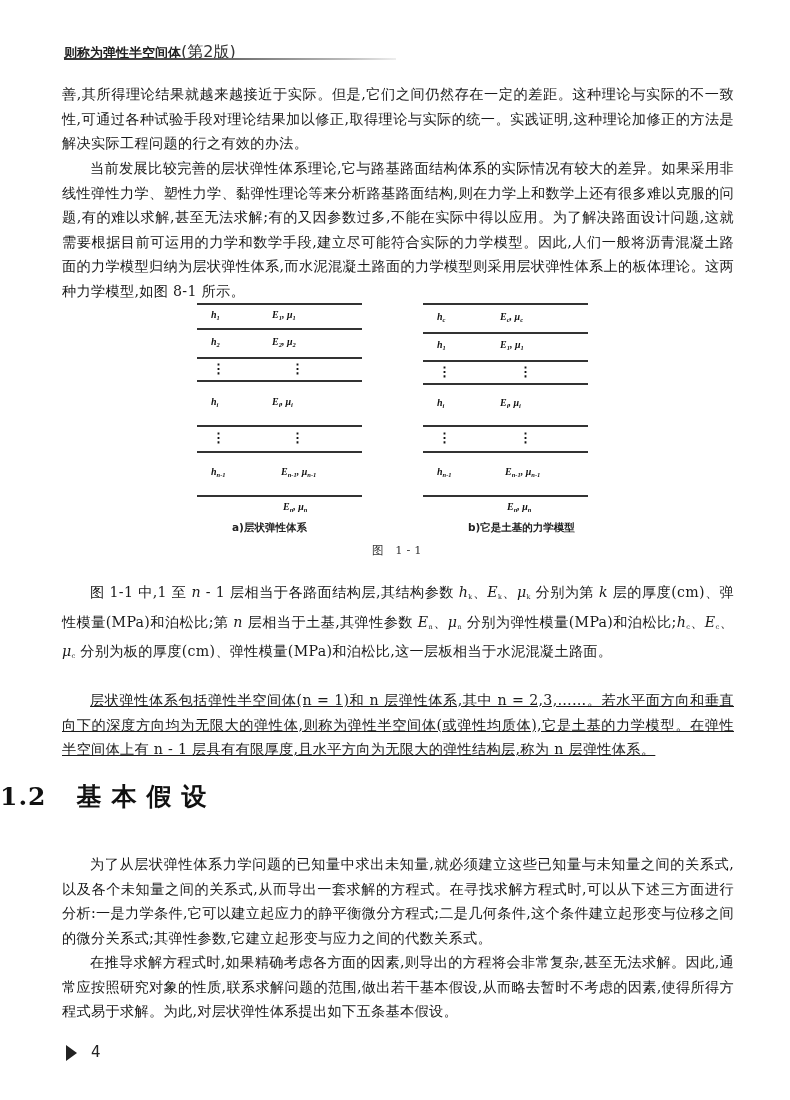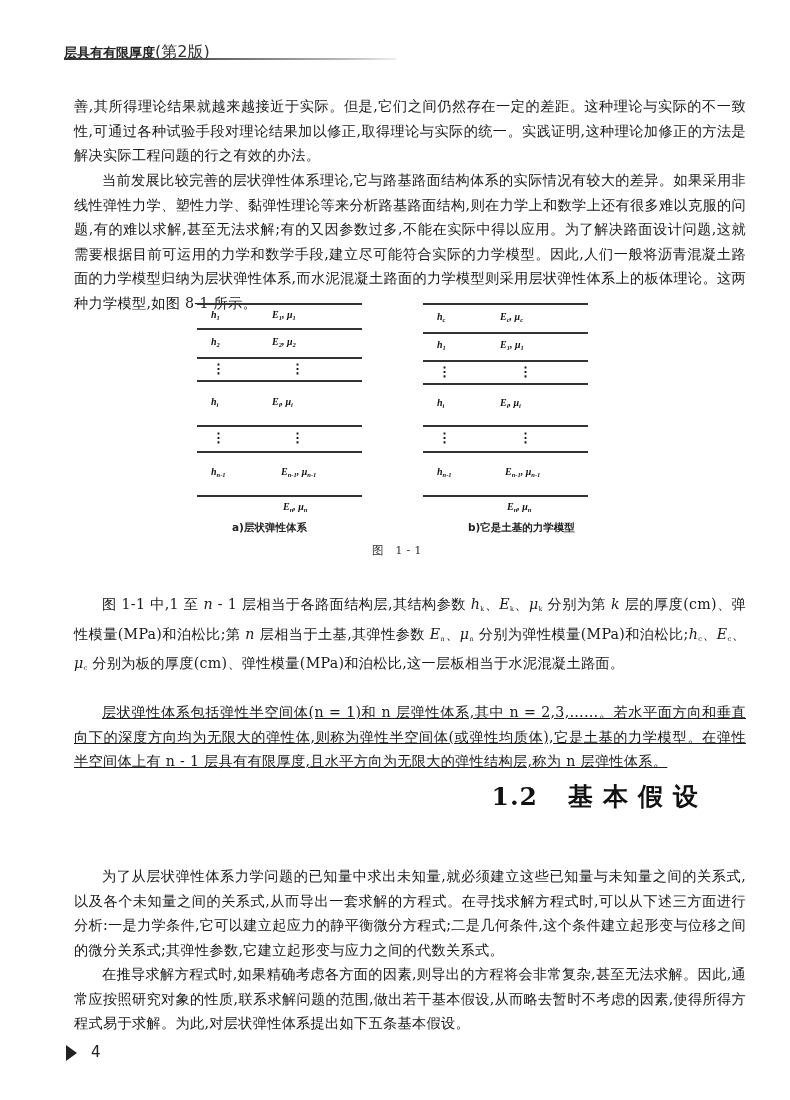--- a/index.html
+++ b/index.html
@@ -15,21 +15,21 @@
       letter-spacing: 0px;
     }
     .running-head .edition { font-weight: normal; font-size: 16px; color: #333; }
     .head-rule {
       position: absolute; left: 64px; top: 58px; width: 332px; height: 2px;
       background: linear-gradient(to right, #333 0%, #555 40%, #bbb 85%, #eee 100%);
     }
     .para {
       position: absolute; left: 58px; width: 672px;
       font-size: 14.2px; line-height: 24.6px; letter-spacing: 0.3px;
-      margin: 16px; text-align: justify;
+      margin: 4px; text-align: justify;
     }
     .para.indent { text-indent: 28px; }
     .fig {
       position: absolute; font-family: "Liberation Serif", "DejaVu Serif", serif;
       font-size: 10px; font-weight: bold; font-style: italic; color: #111;
     }
     .rule { position: absolute; height: 1.5px; background: #333; }
     .cell { position: absolute; white-space: nowrap; }
     .vdots {
       position: absolute; font-style: normal; font-weight: bold; font-size: 10px;
@@ -40,21 +40,21 @@
       font-size: 10.5px; font-weight: bold; font-style: normal; color: #222;
       white-space: nowrap;
       text-align: right;
     }
     .fig-title {
       position: absolute; left: 372px; top: 543px; font-size: 11.5px; color: #333;
       letter-spacing: 4px;
     }
     .section-heading {
       position: absolute; left: 0; width: 708px; top: 780px;
-      text-align: right; font-size: 25px; font-weight: bold; color: #111;
+      text-align: left; font-size: 25px; font-weight: bold; color: #111;
       letter-spacing: 4px;
     }
     .section-heading .num { margin-right: 30px; letter-spacing: 1px; }
     .section-heading .title { letter-spacing: 10px; }
     .page-marker {
       position: absolute; left: 66px; top: 1045px; width: 0; height: 0;
       border-top: 8px solid transparent; border-bottom: 8px solid transparent;
       border-left: 11px solid #222;
     }
     .page-number {
@@ -62,21 +62,21 @@
       font-family: "DejaVu Sans", "Liberation Sans", sans-serif;
       font-size: 15px; color: #222;
     }
     sub { font-size: 6.5px; vertical-align: -2px; }
     i.v { font-style: italic; }
   </style>
 </head>
 <body>
 
 <div class="running-head">
-  <span>层具有有限厚度</span><span class="edition">(第2版)</span>
+  <span>则称为弹性半空间体</span><span class="edition">(第2版)</span>
 </div>
 <div class="head-rule"></div>
 
 <p class="para" style="top:78px;">善,其所得理论结果就越来越接近于实际。但是,它们之间仍然存在一定的差距。这种理论与实际的不一致性,可通过各种试验手段对理论结果加以修正,取得理论与实际的统一。实践证明,这种理论加修正的方法是解决实际工程问题的行之有效的办法。</p>
 <p class="para indent" style="top:152px;">当前发展比较完善的层状弹性体系理论,它与路基路面结构体系的实际情况有较大的差异。如果采用非线性弹性力学、塑性力学、黏弹性理论等来分析路基路面结构,则在力学上和数学上还有很多难以克服的问题,有的难以求解,甚至无法求解;有的又因参数过多,不能在实际中得以应用。为了解决路面设计问题,这就需要根据目前可运用的力学和数学手段,建立尽可能符合实际的力学模型。因此,人们一般将沥青混凝土路面的力学模型归纳为层状弹性体系,而水泥混凝土路面的力学模型则采用层状弹性体系上的板体理论。这两种力学模型,如图 8-1 所示。</p>
 
 <div id="figure">
     <div class="fig" style="left: 0px; top: 0px;">
       <div class="rule" style="left: 197px; top: 303px; width: 165px;"></div>
       <div class="rule" style="left: 197px; top: 328px; width: 165px;"></div>

